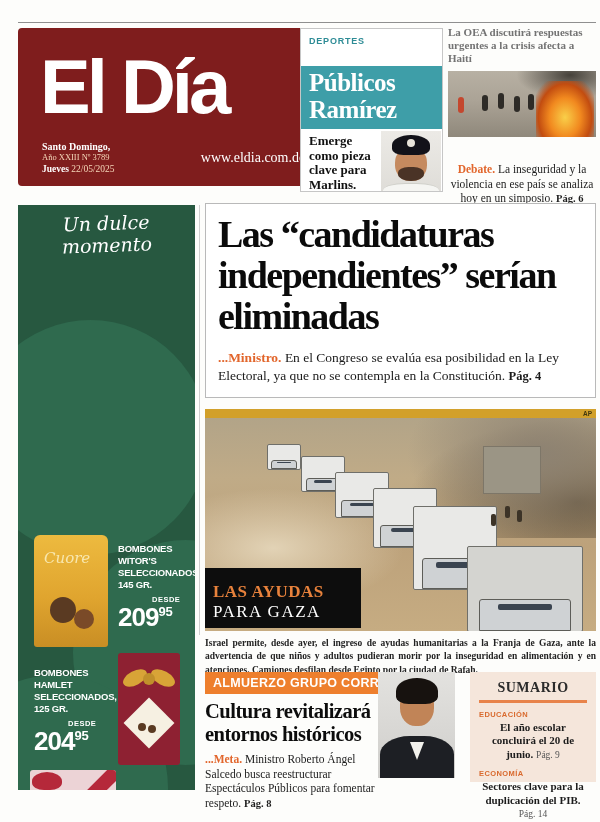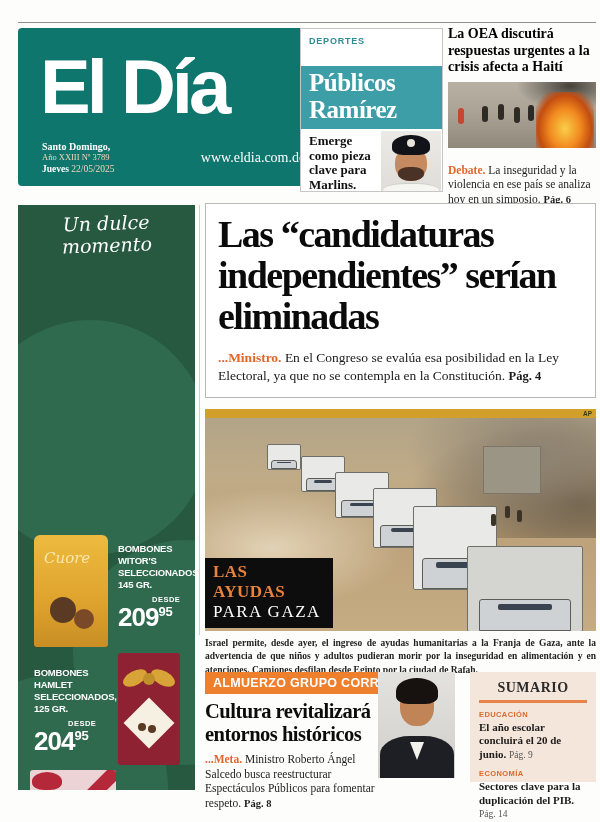--- a/index.html
+++ b/index.html
@@ -4,21 +4,21 @@
 <style>
   * { margin:0; padding:0; box-sizing:border-box; }
   html,body { width:600px; height:822px; background:#fdfdfb; position:relative;
               font-family:"Liberation Serif", serif; }
   .abs { position:absolute; }
 
   
   .top-rule { left:18px; top:22px; width:578px; height:1px; background:#8f8f8f; }
 
   
-  .masthead { left:18px; top:28px; width:302px; height:158px; background:#0f766e;
+  .masthead { left:18px; top:28px; width:302px; height:158px; background:#7f1d1d;
               border-radius:4px; color:#fff; overflow:hidden; }
   .masthead-title { position:absolute; left:22px; top:8px; font-family:"Liberation Sans",sans-serif;
                     font-weight:bold; font-size:76px; letter-spacing:-4px; line-height:1.35; }
   .masthead-meta { position:absolute; left:24px; bottom:12px; font-family:"Liberation Serif",serif; }
   .mm-city { font-weight:bold; font-size:10px; }
   .mm-edition { font-size:8.5px; color:#f6d8ba; }
   .mm-date { font-weight:bold; font-size:9.5px; margin-top:2px; }
   .mm-date .mm-date-val { color:#f6d8ba; font-weight:normal; }
   .masthead-url { position:absolute; right:14px; bottom:20px; font-weight:normal; font-size:14px; }
 
@@ -41,30 +41,30 @@
               border-radius:50%; }
   .pp-face  { position:absolute; left:14px; top:16px; width:32px; height:34px; background:#C58A5F;
               border-radius:46%; }
   .pp-beard { position:absolute; left:17px; top:36px; width:26px; height:14px; background:#4a3326;
               border-radius:40% 40% 50% 50%; }
   .pp-jersey{ position:absolute; left:2px; bottom:-2px; width:56px; height:18px; background:#f5f5f2;
               border-radius:40% 40% 0 0; border-top:1px solid #cfcfc9; }
 
   
   .haiti-col { left:448px; top:26px; width:148px; }
-  .haiti-headline { font-weight:bold; font-size:14px; line-height:1.18; color:#000000; }
+  .haiti-headline { font-weight:bold; font-size:11px; line-height:1.18; color:#737373; }
   .haiti-photo { margin-top:6px; width:148px; height:66px; position:relative; overflow:hidden;
                  background:linear-gradient(180deg,#b7b0a3 0%,#aba396 45%,#8f887b 100%); }
   .hp-smoke { position:absolute; right:-10px; top:-12px; width:90px; height:40px;
               background:radial-gradient(ellipse at 60% 40%, #45413a 0%, rgba(69,65,58,0) 70%); }
   .hp-fire  { position:absolute; right:2px; top:10px; width:58px; height:56px;
               background:radial-gradient(ellipse at 50% 65%, #f9cf49 0%, #f1891f 38%, #c24c10 65%, rgba(194,76,16,0) 85%); }
   .hp-fig { position:absolute; width:6px; height:16px; background:#2e2b27; border-radius:3px; }
   .hp-fig-red { background:#c4472e; }
-  .haiti-teaser { margin-top:15px; font-size:11.5px; line-height:1.28; color:#1c1c1c; }
+  .haiti-teaser { margin-top:25px; font-size:11.5px; line-height:1.28; color:#1c1c1c;text-align:center; }
   .kicker { color:#E2662C; font-weight:bold; }
   .pageref { font-weight:bold; font-size:10.5px; }
 
   
   .col-hairline { left:199px; top:205px; width:1px; height:430px; background:#cfcfcf; }
 
   
   .ad { left:18px; top:205px; width:177px; height:585px; background:#275840; color:#fff;
         overflow:hidden; font-family:"Liberation Sans",sans-serif; }
   .ad-circle { position:absolute; border-radius:50%; background:#2f6a4e; }
@@ -120,22 +120,22 @@
   .gz-wall { position:absolute; right:55px; top:28px; width:58px; height:48px; background:#9b9585;
       border:1px solid #7d7668; }
   .gz-dust { position:absolute; left:-20px; top:70px; width:220px; height:120px;
       background:radial-gradient(ellipse at 40% 50%, rgba(230,216,188,0.9) 0%, rgba(230,216,188,0) 70%); }
   .truck { position:absolute; background:#e9e9e7; border:1px solid #6f6f6a; border-radius:2px; }
   .truck .cab { position:absolute; left:10%; bottom:0; width:80%; height:38%; background:#cfd2d4;
       border-radius:3px 3px 0 0; border:1px solid #5d5d58; }
   .truck .win { position:absolute; left:20%; top:12%; width:60%; height:20%; background:#3a4450;
       border-radius:2px; }
   .gz-fig { position:absolute; width:5px; height:12px; background:#3c3327; border-radius:2px; }
-  .gaza-overlay { position:absolute; left:0; bottom:3px; background:#0d0d0d; padding:4px 10px 6px 8px;
-      width:128px; }
+  .gaza-overlay { position:absolute; left:0; bottom:3px; background:#0d0d0d; padding:14px 10px 6px 8px;
+      width:156px; }
   .gaza-ov1 { color:#E8823C; font-weight:bold; font-size:17px; letter-spacing:0.5px;
       font-family:"Liberation Serif",serif; }
   .gaza-ov2 { color:#fff; font-size:17px; letter-spacing:1.5px; font-family:"Liberation Serif",serif; }
   .gaza-caption { left:205px; top:637px; width:391px; font-weight:bold; font-size:9.5px;
       line-height:1.4; color:#222; text-align:justify; }
 
   
   .culture-banner { left:205px; top:672px; width:250px; height:22px; background:#EE7F2D; color:#fff;
       font-family:"Liberation Sans",sans-serif; font-weight:bold; font-size:12.5px;
       line-height:22px; padding-left:8px; letter-spacing:0.3px; }
@@ -155,21 +155,21 @@
       clip-path:polygon(0 0,100% 0,50% 100%); }
 
   
   .sumario { left:470px; top:672px; width:126px; height:110px; background:#F5E6DB;
       padding:8px 9px; }
   .sumario-title { font-weight:bold; font-size:14px; letter-spacing:0.5px; color:#2b2b2b;text-align:center; }
   .sumario-rule { height:3px; background:#E8834A; margin:4px 0 7px; }
   .sumario-section { font-family:"Liberation Sans",sans-serif; font-weight:bold; font-size:7.5px;
       color:#D96A2E; letter-spacing:0.4px; }
   .sumario-text { font-weight:bold; font-size:11px; line-height:1.22; color:#1c1c1c;
-      margin:2px 0 8px; }
+      margin:2px 0 8px;text-align:center; }
   .sumario-page { font-weight:normal; font-size:9.5px; color:#555; }
 </style>
 </head>
 <body>
 
 <div class="abs top-rule"></div>
 
 <div class="abs masthead">
   <div class="masthead-title">El Día</div>
   <div class="masthead-meta">

